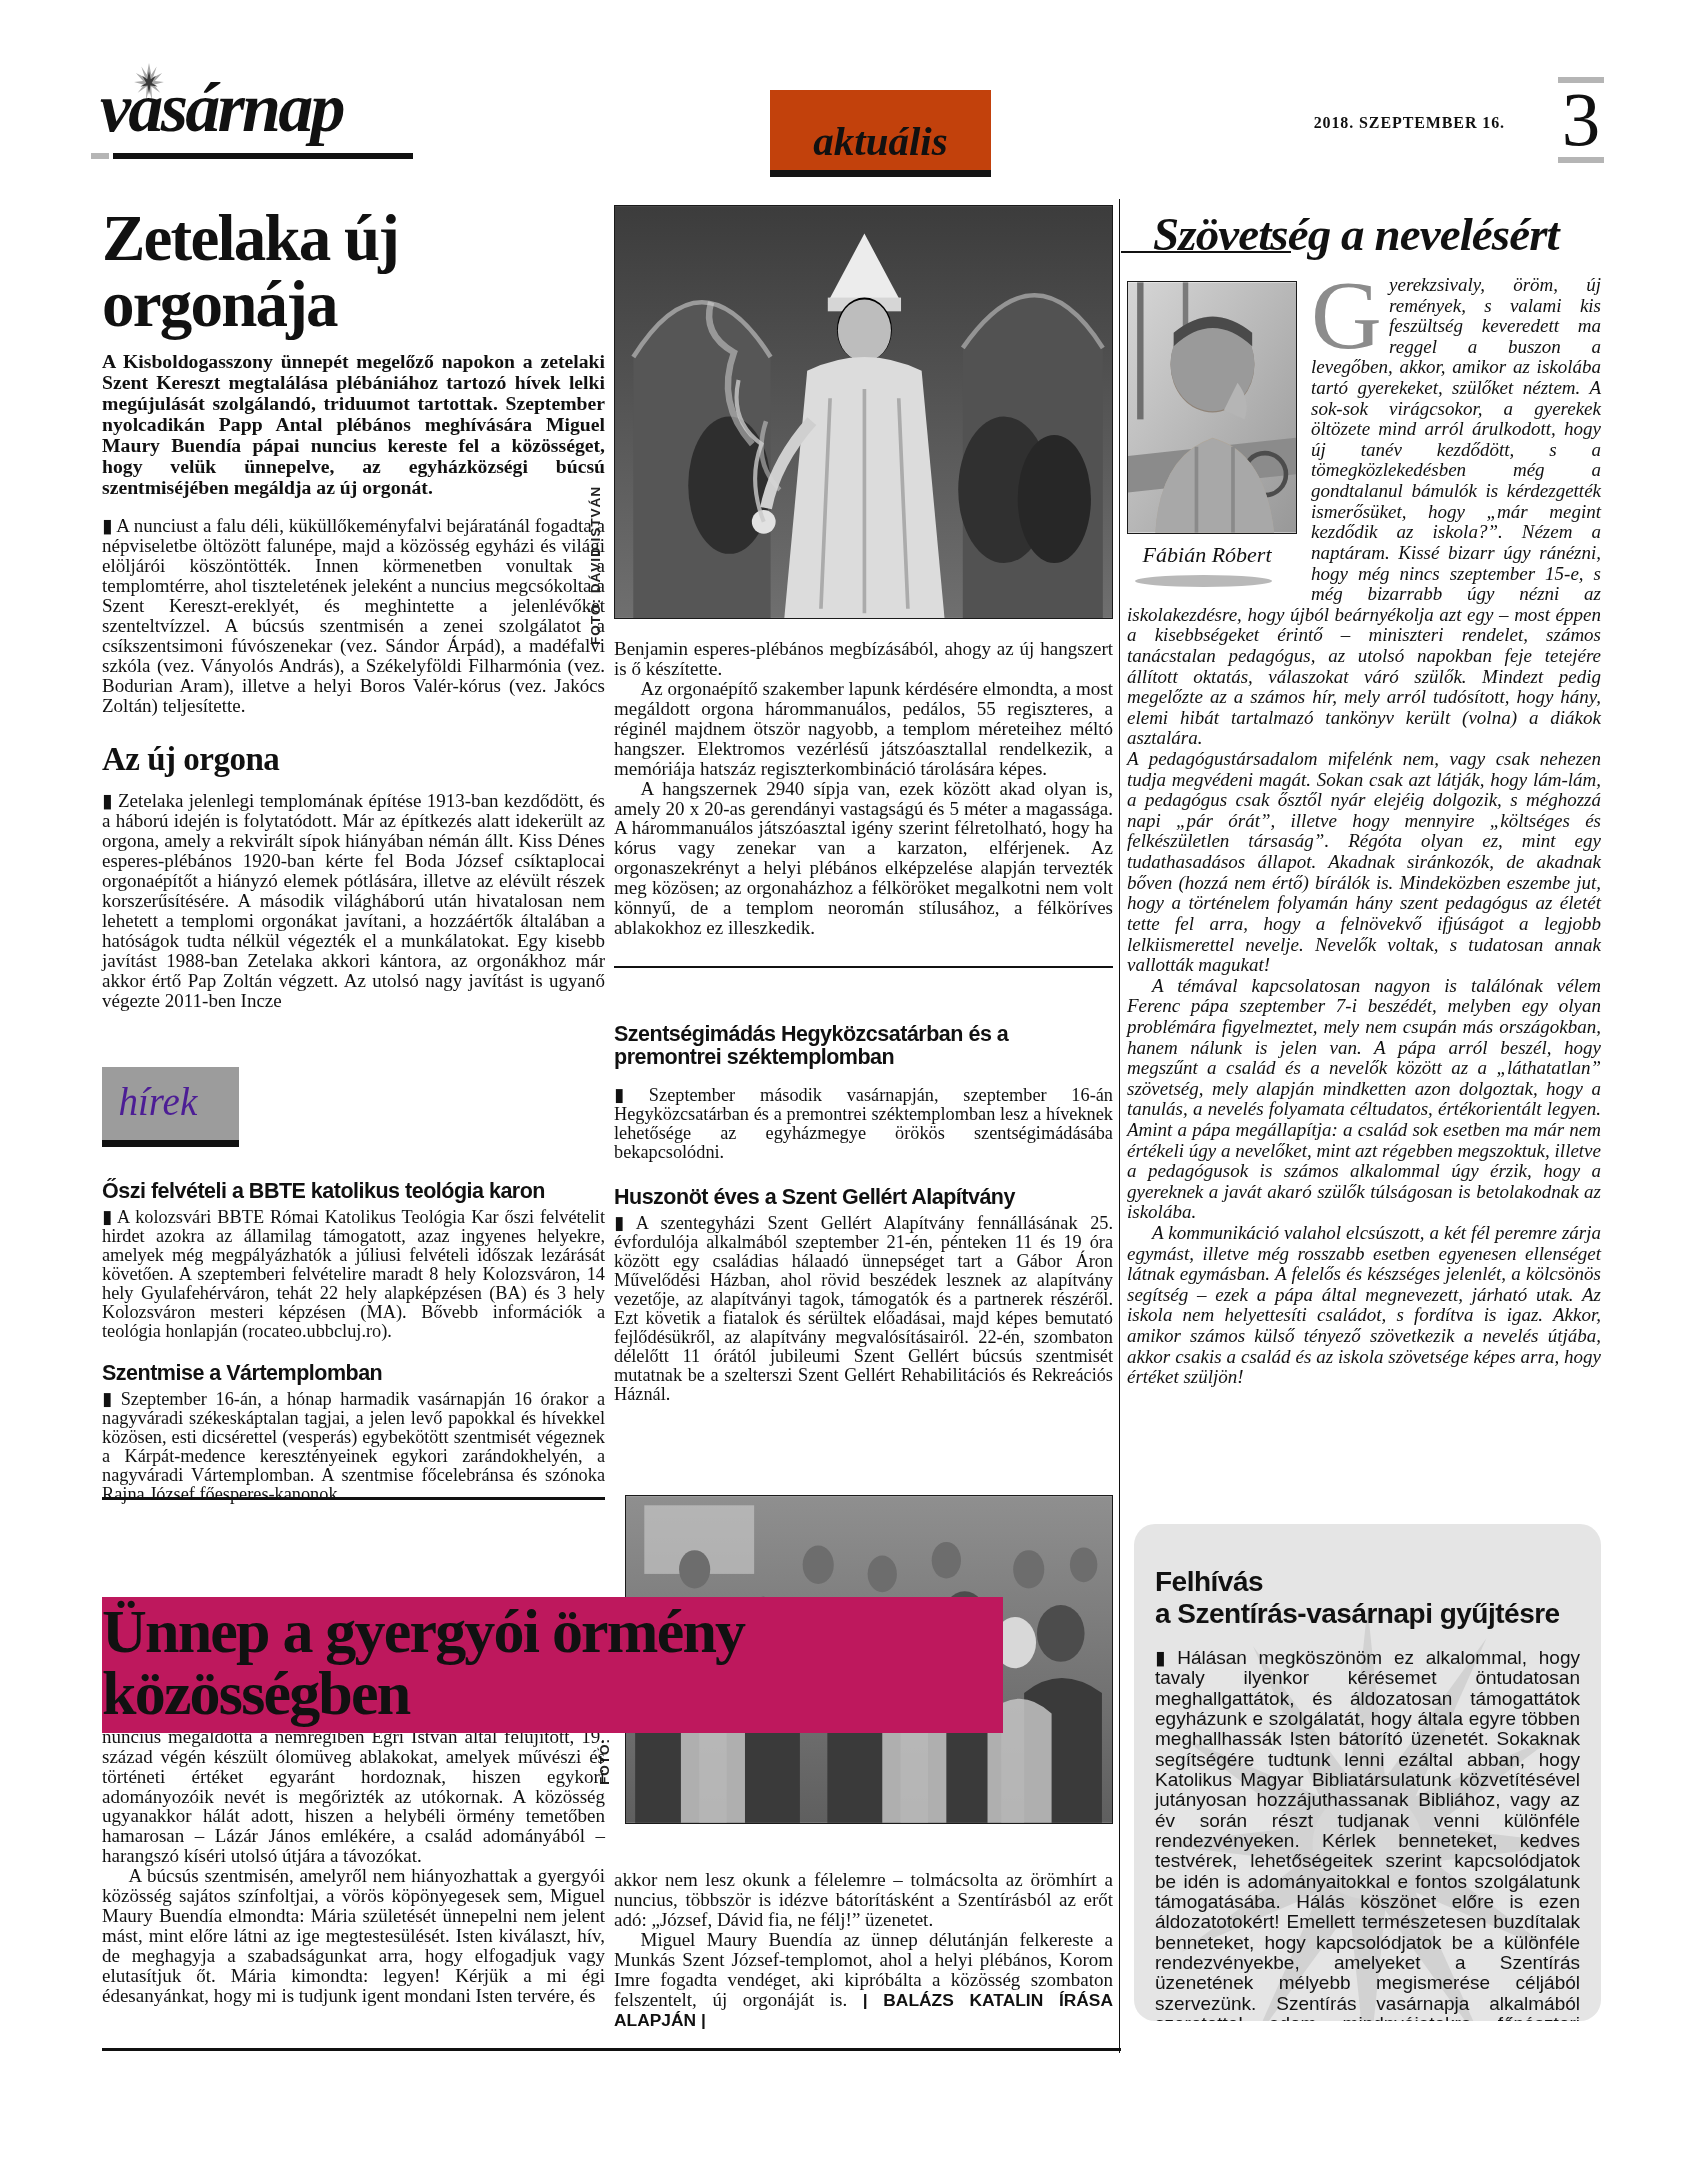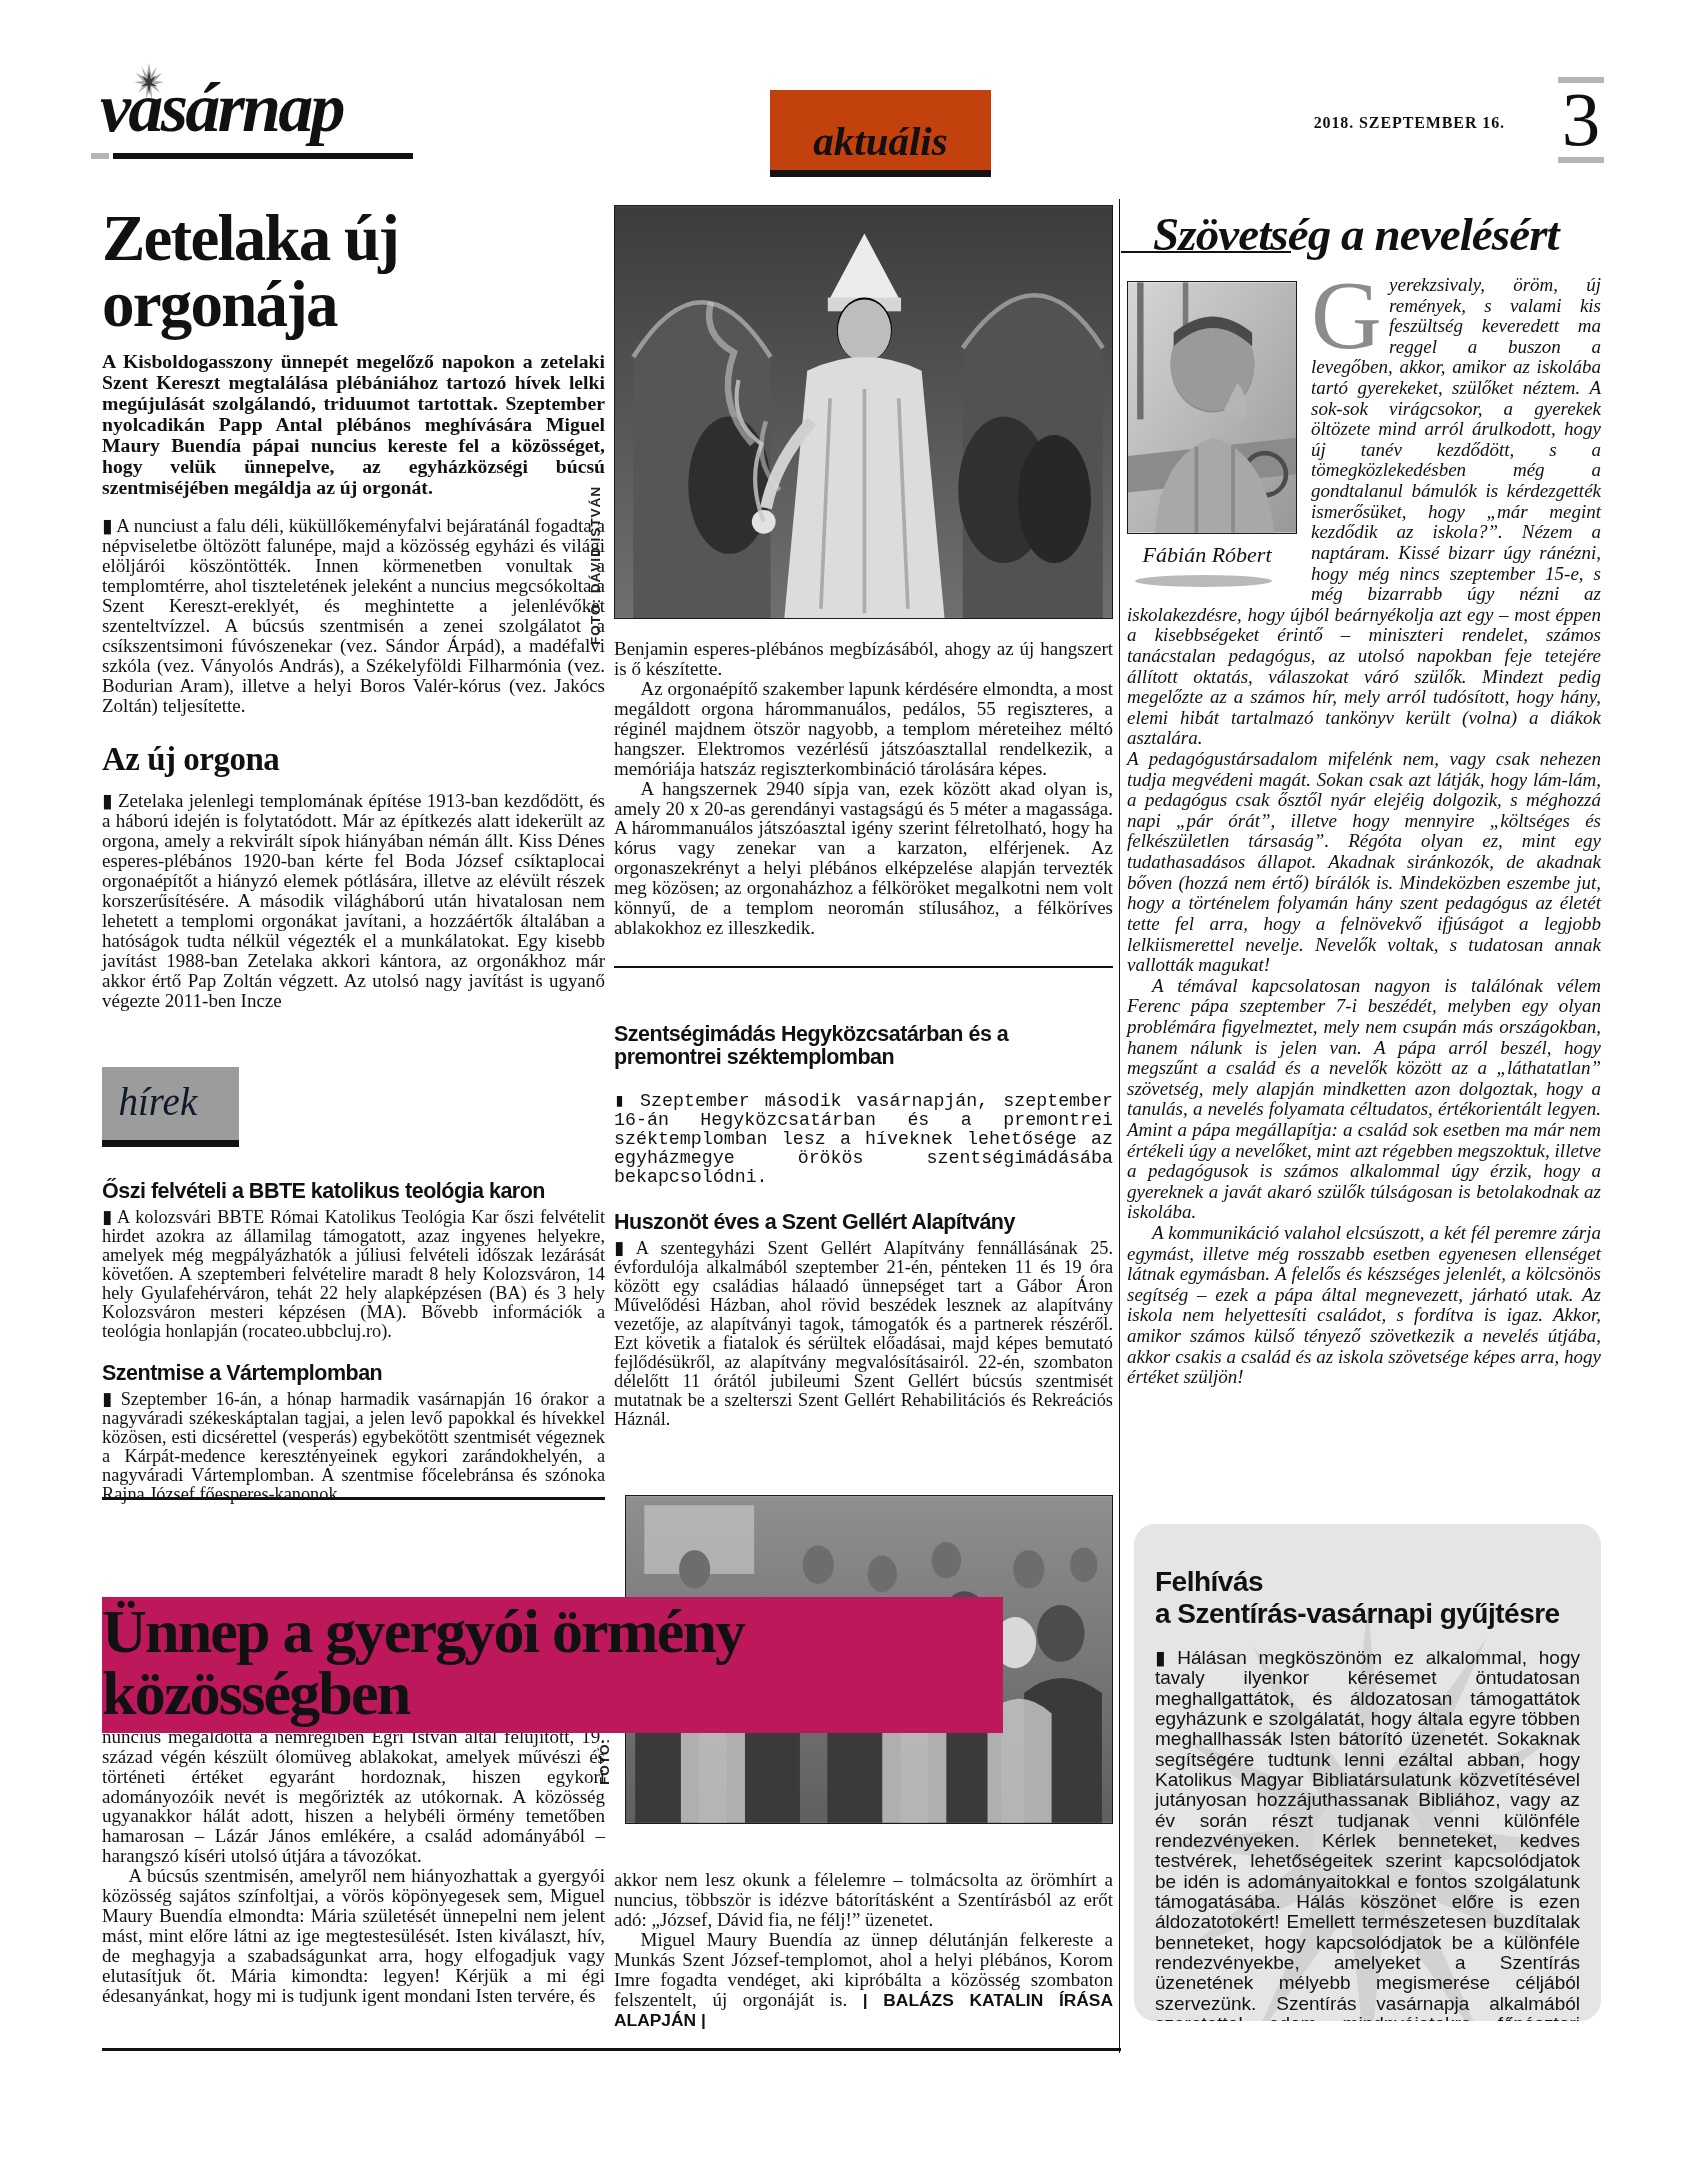--- a/index.html
+++ b/index.html
@@ -23,21 +23,21 @@
   .col{position:absolute;}
   .headline{font-weight:bold;letter-spacing:-1.8px;line-height:1.02;font-size:65px;}
   .lead{margin-top:13.7px;font-size:19.7px;font-weight:bold;line-height:1.06;text-align:justify;}
   .paras p{margin:0;font-size:19px;line-height:1.05;text-align:justify;}
   .paras p + p{text-indent:26.5px;}
   .subhead{margin-top:25px;font-size:33px;font-weight:bold;letter-spacing:-0.5px;}
   .news-title{font-family:"Liberation Sans","DejaVu Sans",sans-serif;font-weight:bold;
               font-size:21.5px;line-height:1.06;letter-spacing:-0.5px;}
   .news-body p{margin:0;font-size:18.3px;line-height:1.04;text-align:justify;}
   .hirek-box{width:137px;height:73px;background:#9c9c9c;}
-  .hirek-box span{display:block;padding:12px 0 0 16.5px;font-size:39px;font-style:italic;color:#0f172a;}
+  .hirek-box span{display:block;padding:12px 0 0 16.5px;font-size:39px;font-style:italic;color:#4c1d95;}
   .hirek-bar{width:137px;height:6.9px;background:#111;}
   .rule{height:2.7px;background:#111;}
   
   .photo{display:block;border:0.9px solid #1a1a1a;}
   .vcredit{position:absolute;writing-mode:vertical-rl;transform:rotate(180deg);
            font-family:"Liberation Sans","DejaVu Sans",sans-serif;font-weight:bold;
            font-size:13.7px;letter-spacing:0.9px;color:#222;}
   
   .a2-titlebox{position:absolute;left:102px;top:1597px;width:890px;background:#be185d;padding:2.7px 11px 9.2px 0;z-index:3;}
   .a2-title{font-weight:bold;letter-spacing:-1.8px;font-size:62px;line-height:1;}
@@ -144,21 +144,21 @@
       <path d="M300 520 Q220 430 260 320 Q190 280 210 210" stroke="#cfcfcf" stroke-width="14" fill="none" opacity="0.55"></path>
       <path d="M360 620 Q300 560 330 470" stroke="#d8d8d8" stroke-width="10" fill="none" opacity="0.5"></path>
     </svg>
     <div class="paras" style="margin-top:20px;">
         <p>Benjamin esperes-plébános megbízásából, ahogy az új hangszert is ő készítette.</p>
         <p>Az orgonaépítő szakember lapunk kérdésére elmondta, a most megáldott orgona hárommanuálos, pedálos, 55 regiszteres, a réginél majdnem ötször nagyobb, a templom méreteihez méltó hangszer. Elektromos vezérlésű játszóasztallal rendelkezik, a memóriája hatszáz regiszterkombináció tárolására képes.</p>
         <p>A hangszernek 2940 sípja van, ezek között akad olyan is, amely 20 x 20-as gerendányi vastagságú és 5 méter a magassága. A hárommanuálos játszóasztal igény szerint félretolható, hogy ha kórus vagy zenekar van a karzaton, elférjenek. Az orgonaszekrényt a helyi plébános elképzelése alapján tervezték meg közösen; az orgonaházhoz a félköröket megalkotni nem volt könnyű, de a templom neoromán stílusához, a félköríves ablakokhoz ez illeszkedik.</p>
       </div>
     <div class="rule" style="margin-top:27.5px;"></div>
     <div class="news-title" style="margin-top:55px;">Szentségimádás Hegyközcsatárban és a premontrei széktemplomban</div>
-    <div class="news-body paras" style="margin-top:23px;font-family:Liberation Mono, monospace;">
+    <div class="news-body paras" style="margin-top:17px;">
         <p>▮ Szeptember második vasárnapján, szeptember 16-án Hegyközcsatárban és a premontrei széktemplomban lesz a híveknek lehetősége az egyházmegye örökös szentségimádásába bekapcsolódni.</p>
       </div>
     <div class="news-title" style="margin-top:24px;">Huszonöt éves a Szent Gellért Alapítvány</div>
     <div class="news-body paras" style="margin-top:5.5px;">
         <p>▮ A szentegyházi Szent Gellért Alapítvány fennállásának 25. évfordulója alkalmából szeptember 21-én, pénteken 11 és 19 óra között egy családias hálaadó ünnepséget tart a Gábor Áron Művelődési Házban, ahol rövid beszédek lesznek az alapítvány vezetője, az alapítványi tagok, támogatók és a partnerek részéről. Ezt követik a fiatalok és sérültek előadásai, majd képes bemutató fejlődésükről, az alapítvány megvalósításairól. 22-én, szombaton délelőtt 11 órától jubileumi Szent Gellért búcsús szentmisét mutatnak be a szelterszi Szent Gellért Rehabilitációs és Rekreációs Háznál.</p>
       </div>
   </div>
 
   <div class="vcredit" style="left:588px;top:471px;height:174px;">FOTÓ: DÁVID ISTVÁN</div>
 

